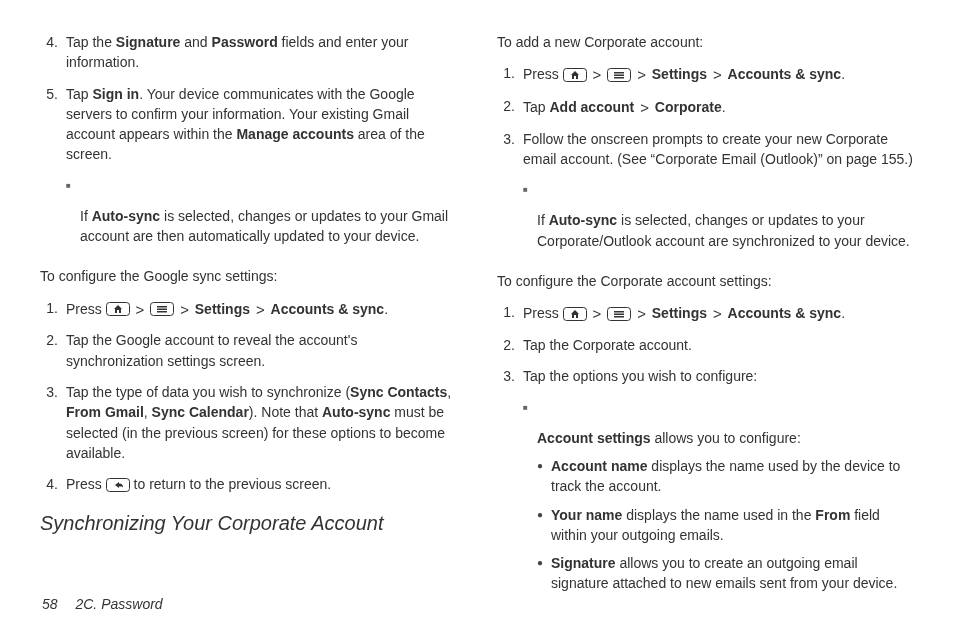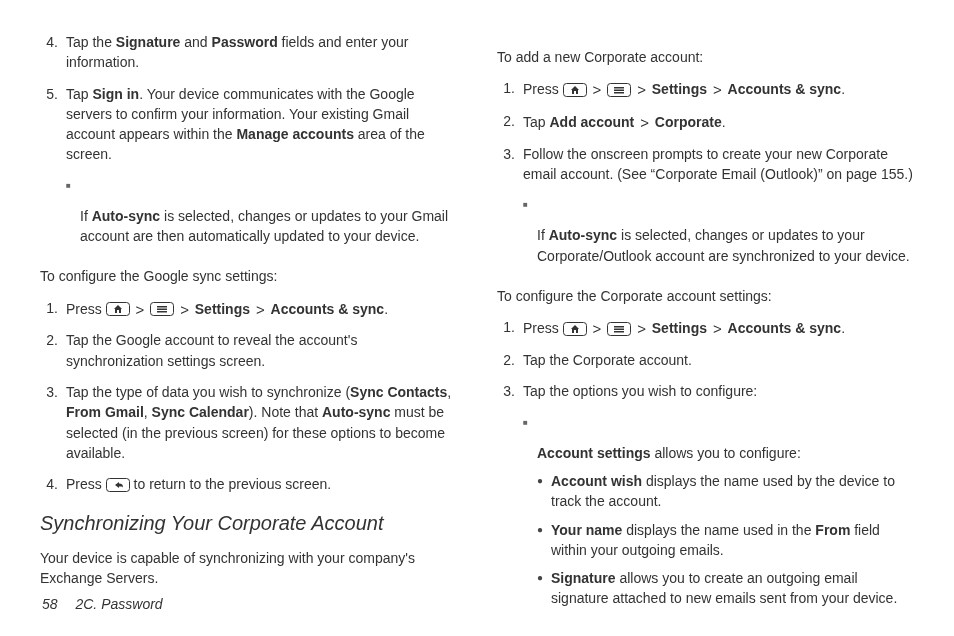--- a/index.html
+++ b/index.html
@@ -166,25 +166,24 @@
           <span class="ikey"><svg width="24" height="14">
                 <rect x="0.5" y="0.5" width="23" height="13" rx="3" fill="#fff" stroke="#333"></rect>
                 <path d="M9 7 L13 4 L13 5.5 C16 5.5 17 7 17 9.5 C16 8 15 8.5 13 8.5 L13 10 Z" fill="#333"></path>
               </svg></span>
           <span> to return to the previous screen.</span>
         </span>
       </li>
     </ol>
 
     <h2 class="sect">Synchronizing Your Corporate Account</h2>
-    <p>Your device is capable of synchronizing with your company's Exchange Servers.</p>
   </div>
 
   <div class="col">
-    <p class="intro" style="margin-top:15px">To add a new Corporate account:</p>
+    <p class="intro" style="margin-top:0">To add a new Corporate account:</p>
     <ol class="num">
       <li>
         <span class="n">1.</span>
         <span class="t">
           <span>Press </span>
           <span class="ikey"><svg width="24" height="14">
                 <rect x="0.5" y="0.5" width="23" height="13" rx="3" fill="#fff" stroke="#333"></rect>
                 <path d="M12 3 L16 7 L15 7 L15 11 L13 11 L13 8 L11 8 L11 11 L9 11 L9 7 L8 7 Z" fill="#333"></path>
               </svg></span>
           <span class="gt">&gt;</span>
@@ -257,21 +256,21 @@
     <div class="sub">
       <div class="sub2">
         <span class="mk">■</span>
         <span class="t">
           <span class="bold">Account settings</span><span> allows you to configure:</span>
         </span>
       </div>
       <div class="dot">
         <span class="mk">●</span>
         <span class="t">
-          <span class="bold">Account wish</span><span> displays the name used by the device to track the account.</span>
+          <span class="bold">Account name</span><span> displays the name used by the device to track the account.</span>
         </span>
       </div>
       <div class="dot">
         <span class="mk">●</span>
         <span class="t">
           <span class="bold">Your name</span><span> displays the name used in the </span><span class="bold">From</span><span> field within your outgoing emails.</span>
         </span>
       </div>
       <div class="dot">
         <span class="mk">●</span>

